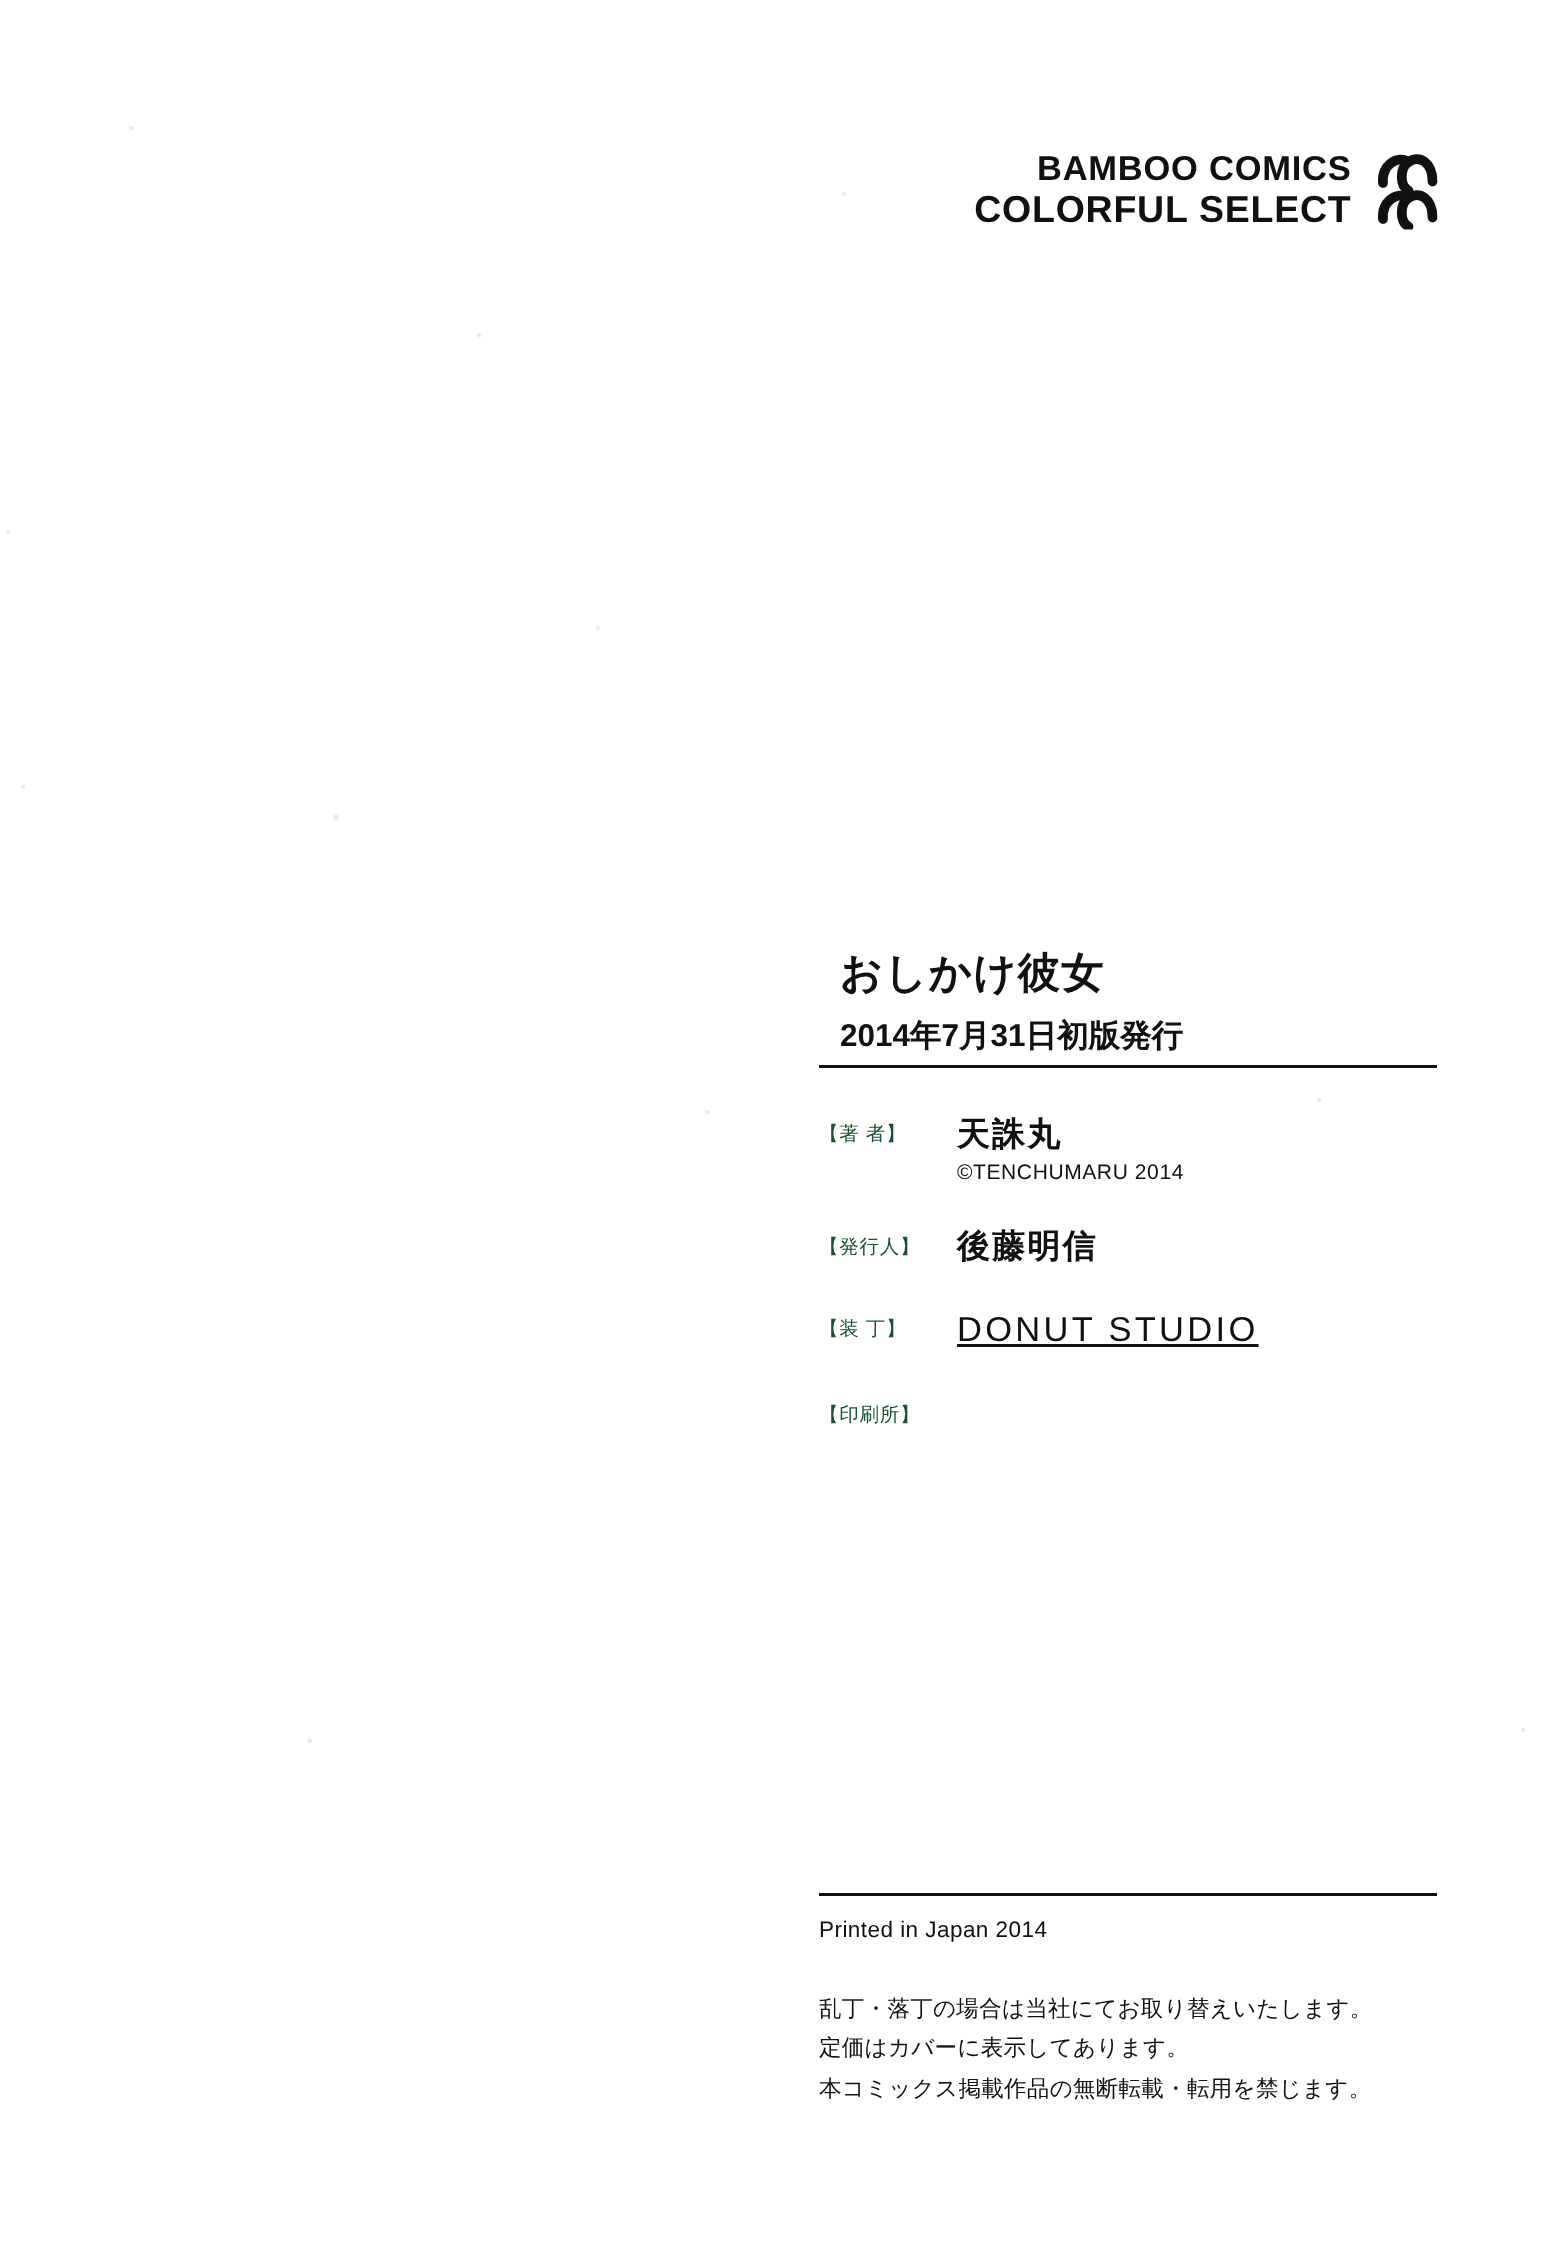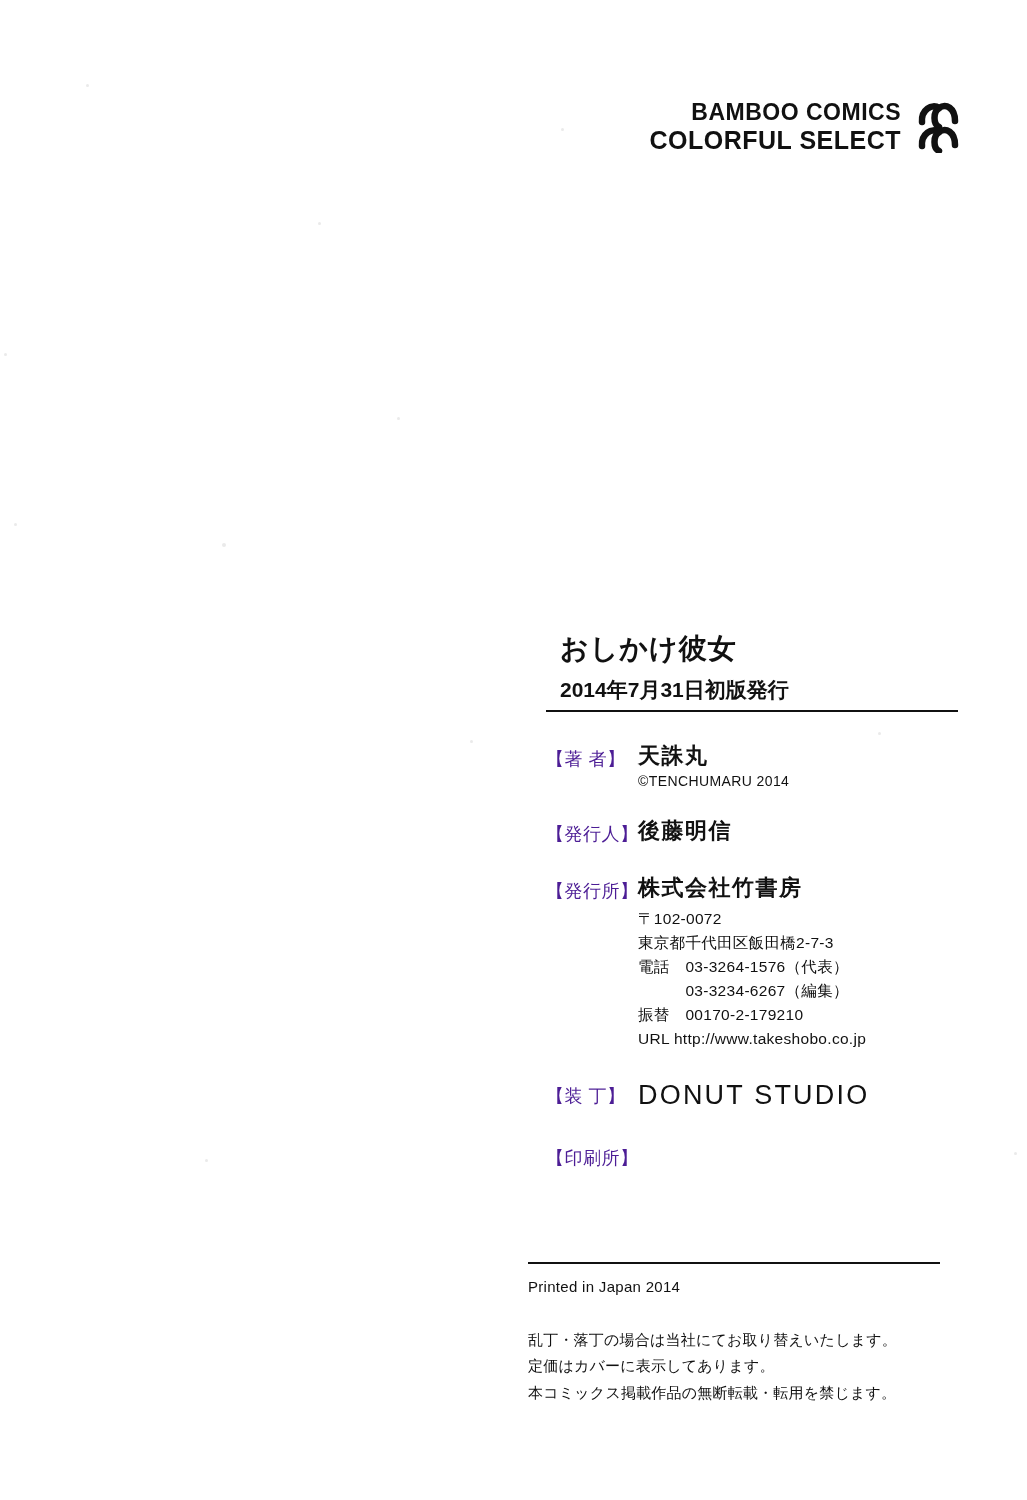--- a/index.html
+++ b/index.html
@@ -89,40 +89,41 @@
     margin-top: 30px;
   }
   .row {
     display: flex;
     align-items: flex-start;
     margin-bottom: 28px;
   }
   .row-label {
     width: 92px;
     flex: 0 0 92px;
-    font-size: 18px;
-    color: #4c1d95;
+    font-size: 13px;
+    color: #14532d;
     padding-top: 5px;
     letter-spacing: 0.5px;
     white-space: nowrap;
   }
   .row-body {
     flex: 1;
   }
   .row-main {
     font-size: 22px;
     font-weight: bold;
     letter-spacing: 1.5px;
     color: #111;
     line-height: 1.25;
   }
   .row-main.latin {
     letter-spacing: 2.2px;
     font-weight: normal;
-    font-size: 27px;
+    font-size: 23px;
+    text-decoration: underline;
   }
   .row-sub {
     font-size: 14px;
     color: #111;
     margin-top: 3px;
     letter-spacing: 0.4px;
   }
   .addr-lines {
     margin-top: 6px;
     font-size: 15.5px;
@@ -130,21 +131,21 @@
     color: #111;
     letter-spacing: 0.3px;
   }
   .addr-line {
     white-space: nowrap;
   }
 
   
   .footer {
     position: absolute;
-    left: 528px;
+    left: 546px;
     top: 1262px;
     width: 430px;
   }
   .printed {
     font-size: 15px;
     color: #111;
     margin-top: 14px;
     letter-spacing: 0.3px;
   }
   .notes {
@@ -212,34 +213,20 @@
       </div>
     </div>
 
     <div class="row">
       <div class="row-label">【発行人】</div>
       <div class="row-body">
         <div class="row-main">後藤明信</div>
       </div>
     </div>
 
-    <div class="row">
-      <div class="row-label">【発行所】</div>
-      <div class="row-body">
-        <div class="row-main">株式会社竹書房</div>
-        <div class="addr-lines">
-          <div class="addr-line">〒102-0072</div>
-          <div class="addr-line">東京都千代田区飯田橋2-7-3</div>
-          <div class="addr-line">電話　03-3264-1576（代表）</div>
-          <div class="addr-line">　　　03-3234-6267（編集）</div>
-          <div class="addr-line">振替　00170-2-179210</div>
-          <div class="addr-line">URL  http://www.takeshobo.co.jp</div>
-        </div>
-      </div>
-    </div>
 
     <div class="row">
       <div class="row-label">【装 丁】</div>
       <div class="row-body">
         <div class="row-main latin">DONUT STUDIO</div>
       </div>
     </div>
 
     <div class="row" style="margin-bottom:18px;">
       <div class="row-label">【印刷所】</div>

